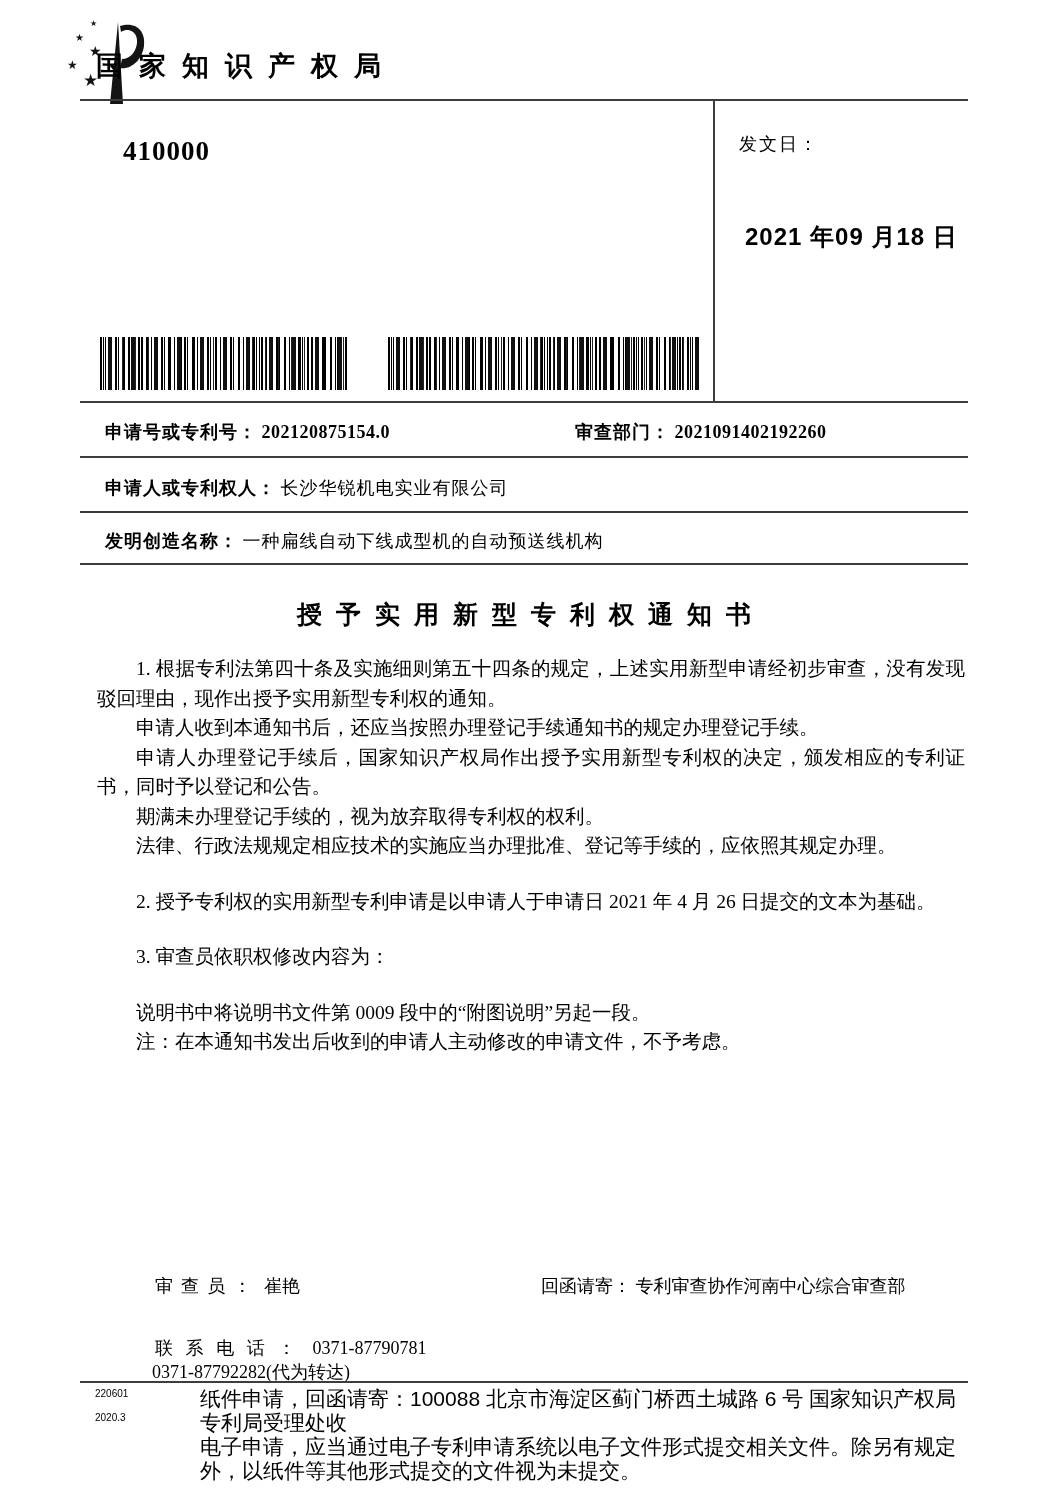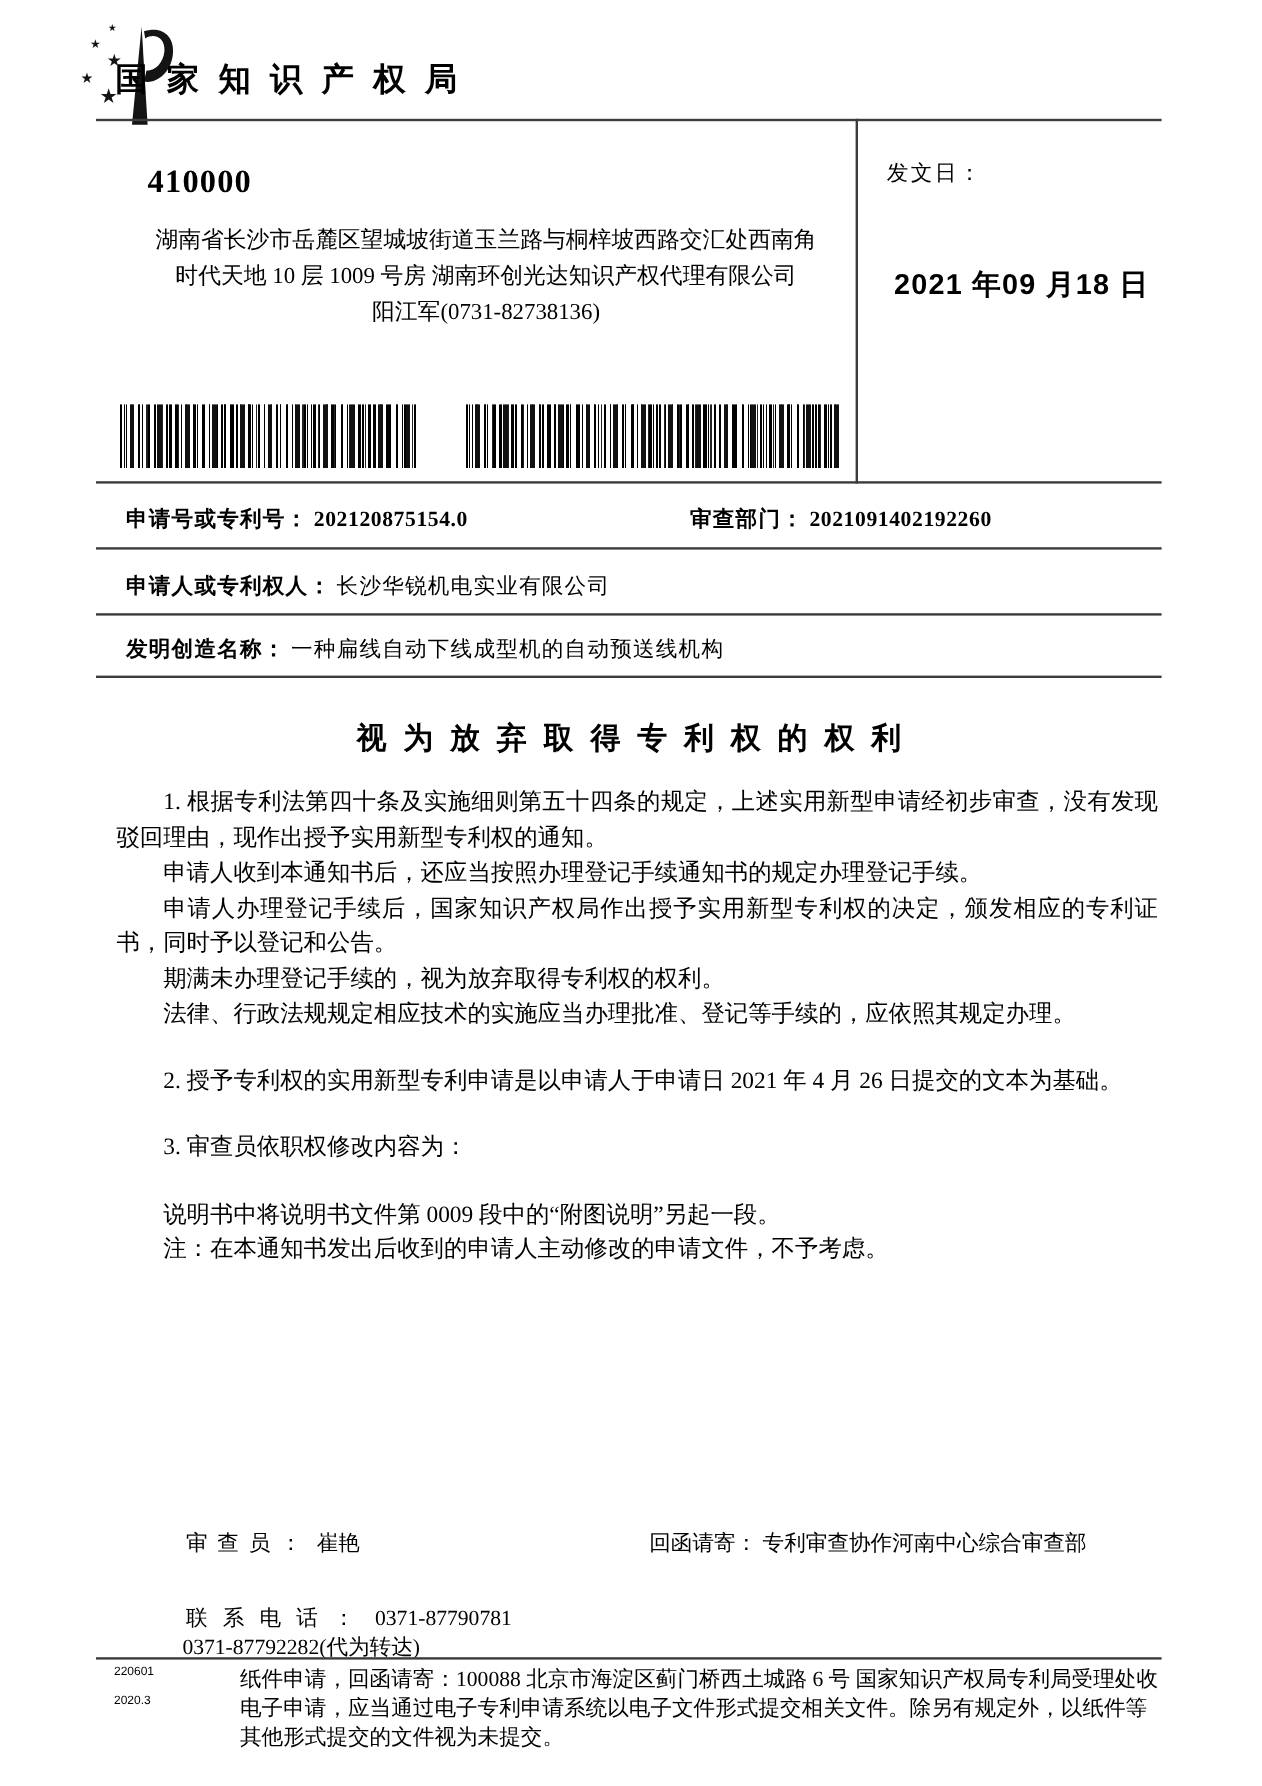--- a/index.html
+++ b/index.html
@@ -43,22 +43,22 @@
   
   .body-text{left:97px;top:654px;width:868px;font-size:19.5px;line-height:29.5px;text-align:justify;}
   .body-text p{margin:0;text-indent:2em;}
   .body-text p.gap{margin-top:26px;}
   
   .sig{position:absolute;font-size:18px;white-space:nowrap;}
   .sp-label{letter-spacing:.45em;}
   
   .foot-code{position:absolute;left:95px;font-size:10px;
     font-family:"Liberation Sans","DejaVu Sans",sans-serif;}
-  .foot-notes{left:200px;top:1387px;width:772px;font-size:18px;line-height:24px;
-    font-family:Liberation Serif, serif;}
+  .foot-notes{left:200px;top:1387px;width:772px;font-size:21px;line-height:24px;
+    font-family:Liberation Sans, sans-serif;}
   .foot-notes div{margin:0;}
 </style>
 </head>
 <body>
 
 <div class="page">
 
   <div class="abs logo">
     <span class="star" style="left:24px;top:0;font-size:8px">★</span>
     <span class="star" style="left:9px;top:13px;font-size:10px">★</span>
@@ -70,25 +70,20 @@
       <path d="M24,6 C40,1 50,11 48,26 C46,41 34,50 24,48 L26,39 C34,39 40,32 41,23 C42,12 33,7 25,12 Z" fill="#141414"></path>
     </svg>
   </div>
 
   <div class="abs agency-title">国家知识产权局</div>
 
   <div class="hr" style="top:99px"></div>
   <div class="vr"></div>
 
   <div class="abs postal">410000</div>
-  <div class="abs addr">
-    <div>湖南省长沙市岳麓区望城坡街道玉兰路与桐梓坡西路交汇处西南角</div>
-    <div>时代天地 10 层 1009 号房  湖南环创光达知识产权代理有限公司</div>
-    <div>阳江军(0731-82738136)</div>
-  </div>
 
   <div class="abs issue-label">发文日：</div>
   <div class="abs issue-date">2021 年09 月18 日</div>
 
   <div class="barcode bc-left"></div>
   <div class="barcode bc-right"></div>
 
   <div class="hr" style="top:401px"></div>
 
   <div class="frow" style="left:105px;top:420px">
@@ -109,21 +104,21 @@
 
   <div class="hr" style="top:511px"></div>
 
   <div class="frow" style="left:105px;top:529px">
     <span class="flabel">发明创造名称：</span>
     <span class="fval-normal">一种扁线自动下线成型机的自动预送线机构</span>
   </div>
 
   <div class="hr" style="top:563px"></div>
 
-  <div class="abs doc-title">视为放弃取得专利权的权利</div>
+  <div class="abs doc-title">授予实用新型专利权通知书</div>
 
   <div class="abs body-text">
     <p>1. 根据专利法第四十条及实施细则第五十四条的规定，上述实用新型申请经初步审查，没有发现驳回理由，现作出授予实用新型专利权的通知。</p>
     <p>申请人收到本通知书后，还应当按照办理登记手续通知书的规定办理登记手续。</p>
     <p>申请人办理登记手续后，国家知识产权局作出授予实用新型专利权的决定，颁发相应的专利证书，同时予以登记和公告。</p>
     <p>期满未办理登记手续的，视为放弃取得专利权的权利。</p>
     <p>法律、行政法规规定相应技术的实施应当办理批准、登记等手续的，应依照其规定办理。</p>
     <p class="gap">2. 授予专利权的实用新型专利申请是以申请人于申请日 2021 年 4 月 26 日提交的文本为基础。</p>
     <p class="gap">3. 审查员依职权修改内容为：</p>
     <p class="gap">说明书中将说明书文件第 0009 段中的“附图说明”另起一段。</p>

